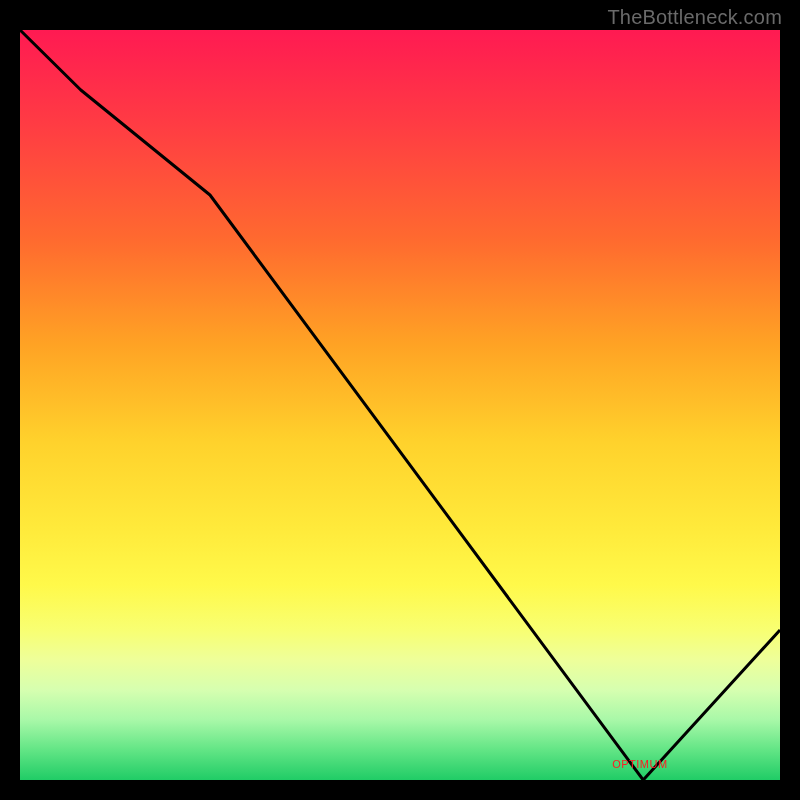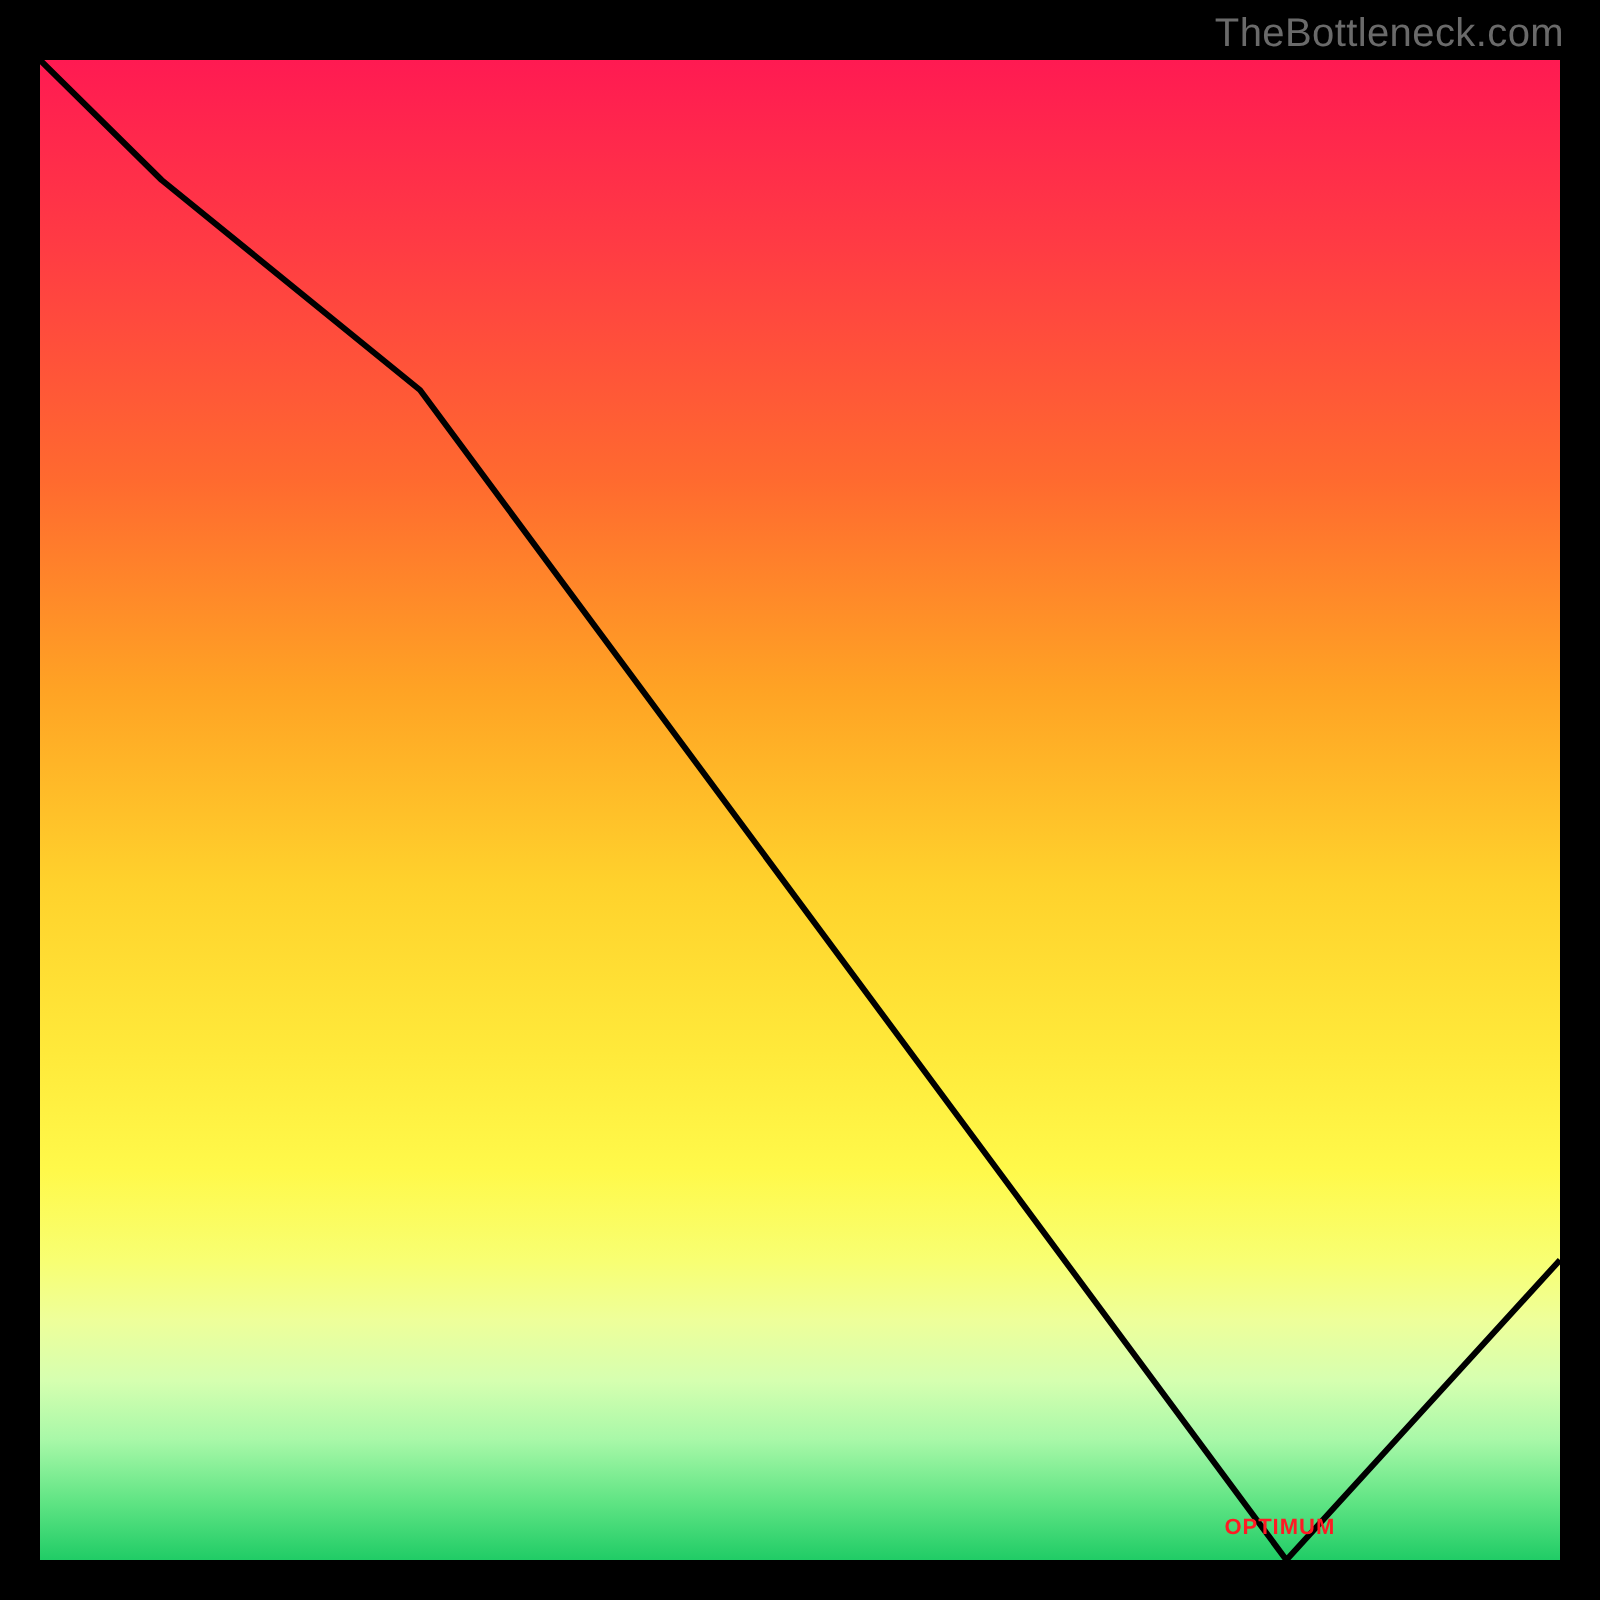--- a/index.html
+++ b/index.html
@@ -58,21 +58,21 @@
     position: absolute;
     inset: 0;
     width: 100%;
     height: 100%;
   }
   .optimum-label {
     position: absolute;
     color: #ff1a24;
     font-family: Arial, Helvetica, sans-serif;
     font-size: 11px;
-    font-weight: bold;
+    font-weight: normal;
     letter-spacing: 0.5px;
     white-space: nowrap;
   }
 </style>
 </head>
 <body>
 
 <div class="container">
   <div class="attribution">TheBottleneck.com</div>
 

